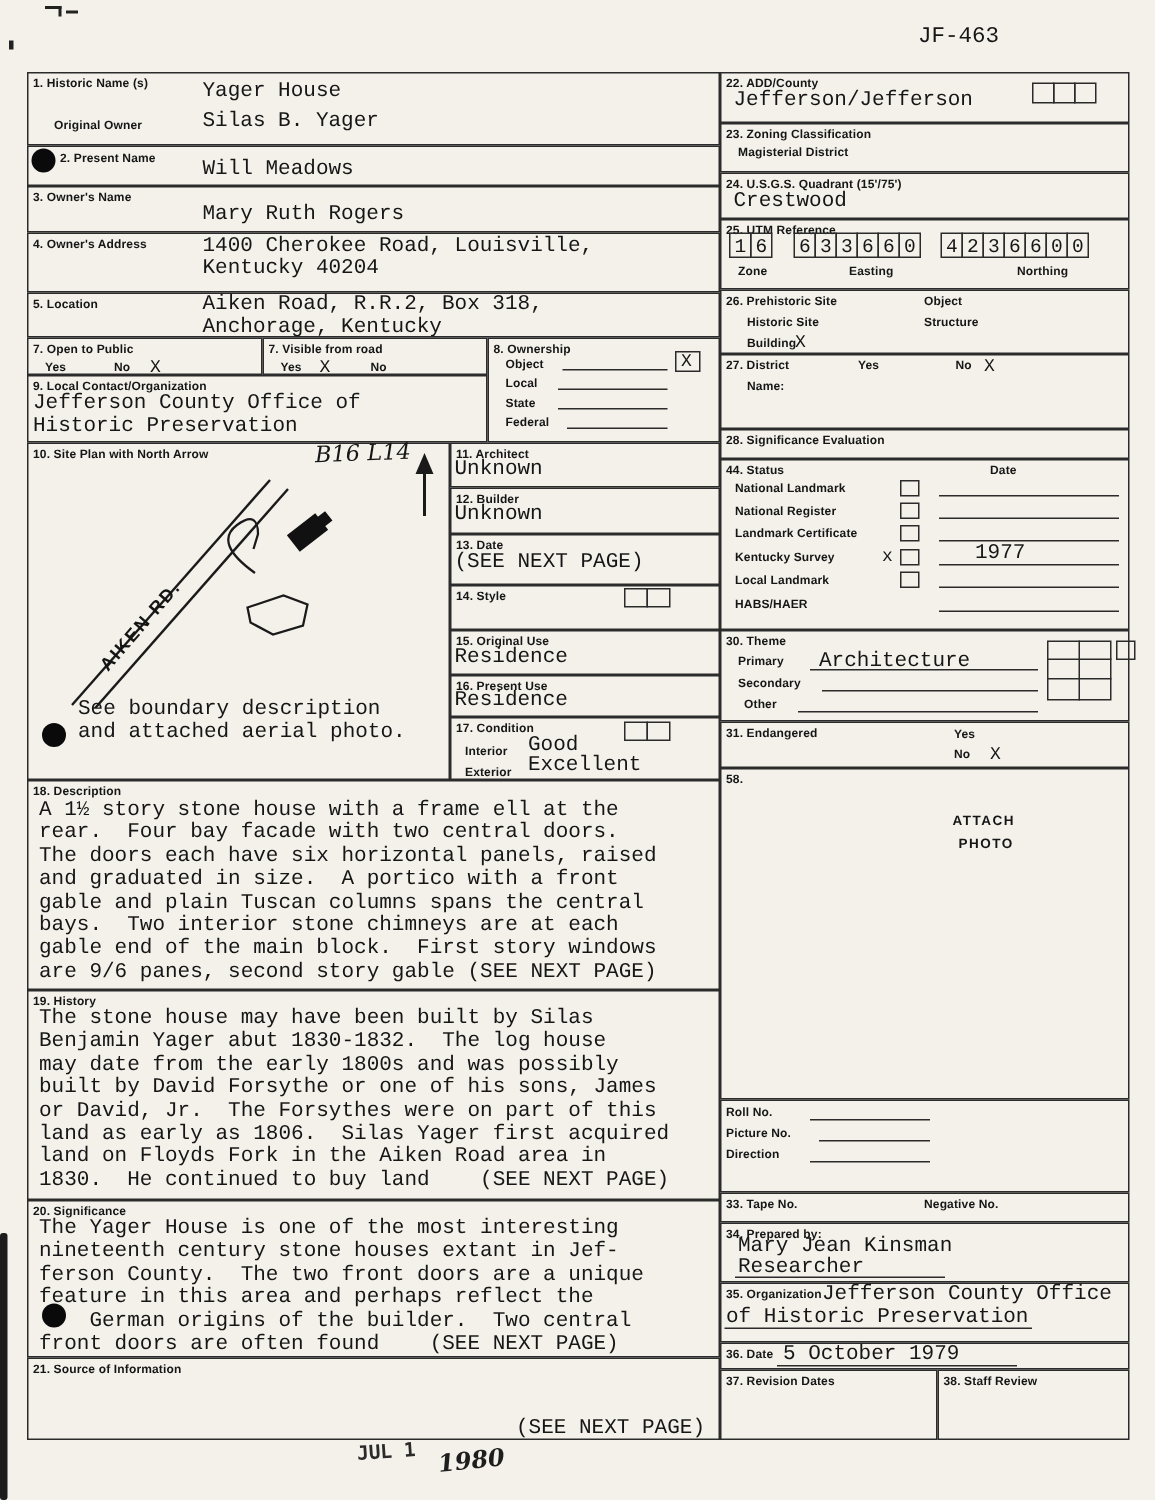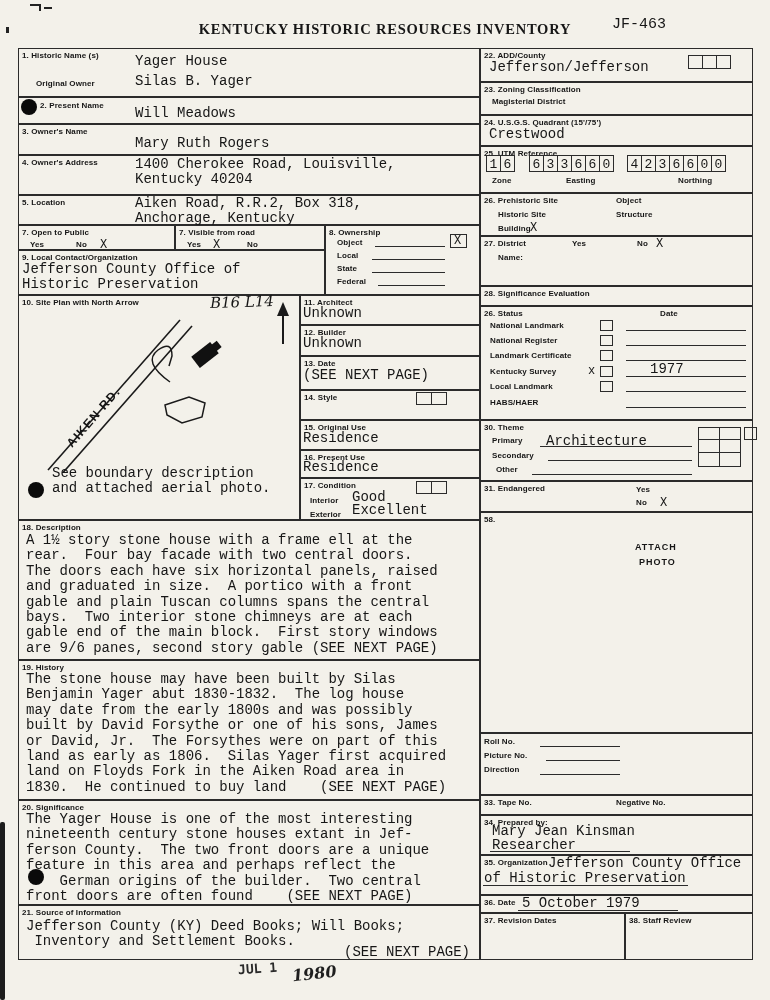--- a/index.html
+++ b/index.html
@@ -31,21 +31,20 @@
 </head>
 <body>
 
 <div class="page">
 
   <div class="artifact" style="left:30px;top:4px;width:9px;height:5px;border-top:2px solid #222;border-right:2px solid #222;"></div>
   <div class="artifact" style="left:44px;top:7px;width:8px;height:4px;border-top:2px solid #222;"></div>
   <div class="artifact" style="left:6px;top:27px;width:3px;height:6px;background:#222;"></div>
   <div class="artifact" style="left:0;top:822px;width:5px;height:178px;background:#1c1c1c;border-radius:2px;"></div>
 
-  <div class="title">KENTUCKY HISTORIC RESOURCES INVENTORY</div>
   <div class="formno">JF-463</div>
 
   <div class="bx" style="left:18px;top:48px;width:462px;height:49px"></div>
   <div class="bx" style="left:18px;top:97px;width:462px;height:27px"></div>
   <div class="bx" style="left:18px;top:124px;width:462px;height:31px"></div>
   <div class="bx" style="left:18px;top:155px;width:462px;height:40px"></div>
   <div class="bx" style="left:18px;top:195px;width:462px;height:30px"></div>
   <div class="bx" style="left:18px;top:225px;width:157px;height:25px"></div>
   <div class="bx" style="left:175px;top:225px;width:150px;height:25px"></div>
   <div class="bx" style="left:325px;top:225px;width:155px;height:70px"></div>
@@ -205,22 +204,20 @@
   <div class="lbl" style="left:22px;top:803px">20. Significance</div>
   <div class="val" style="left:26px;top:812px">The Yager House is one of the most interesting
 nineteenth century stone houses extant in Jef-
 ferson County.  The two front doors are a unique
 feature in this area and perhaps reflect the
     German origins of the builder.  Two central
 front doors are often found    (SEE NEXT PAGE)</div>
   <div class="dot" style="left:28px;top:869px"></div>
 
   <div class="lbl" style="left:22px;top:908px">21. Source of Information</div>
-  <div class="val" style="left:26px;top:919px">Jefferson County (KY) Deed Books; Will Books;
- Inventory and Settlement Books.</div>
   <div class="val" style="left:344px;top:945px">(SEE NEXT PAGE)</div>
 
   <div class="lbl" style="left:484px;top:51px">22. ADD/County</div>
   <div class="val" style="left:489px;top:60px">Jefferson/Jefferson</div>
   <div class="dgrow" style="left:688px;top:55px">
     <span class="dg" style="height:14px"></span><span class="dg" style="height:14px"></span><span class="dg" style="height:14px"></span>
   </div>
 
   <div class="lbl" style="left:484px;top:85px">23. Zoning Classification</div>
   <div class="lbl" style="left:492px;top:97px">Magisterial District</div>
@@ -250,21 +247,21 @@
   <div class="val vs" style="left:530px;top:221px">X</div>
 
   <div class="lbl" style="left:484px;top:239px">27. District</div>
   <div class="lbl" style="left:572px;top:239px">Yes</div>
   <div class="lbl" style="left:637px;top:239px">No</div>
   <div class="val vs" style="left:656px;top:237px">X</div>
   <div class="lbl" style="left:498px;top:253px">Name:</div>
 
   <div class="lbl" style="left:484px;top:289px">28. Significance Evaluation</div>
 
-  <div class="lbl" style="left:484px;top:309px">26. Status</div>
+  <div class="lbl" style="left:484px;top:309px">44. Status</div>
   <div class="lbl" style="left:660px;top:309px">Date</div>
 
   <div class="lbl" style="left:490px;top:321px">National Landmark</div>
   <div class="cb" style="left:600px;top:320px;width:13px;height:11px"></div>
   <div class="ln" style="left:626px;top:330px;width:120px"></div>
 
   <div class="lbl" style="left:490px;top:336px">National Register</div>
   <div class="cb" style="left:600px;top:335px;width:13px;height:11px"></div>
   <div class="ln" style="left:626px;top:345px;width:120px"></div>
 

